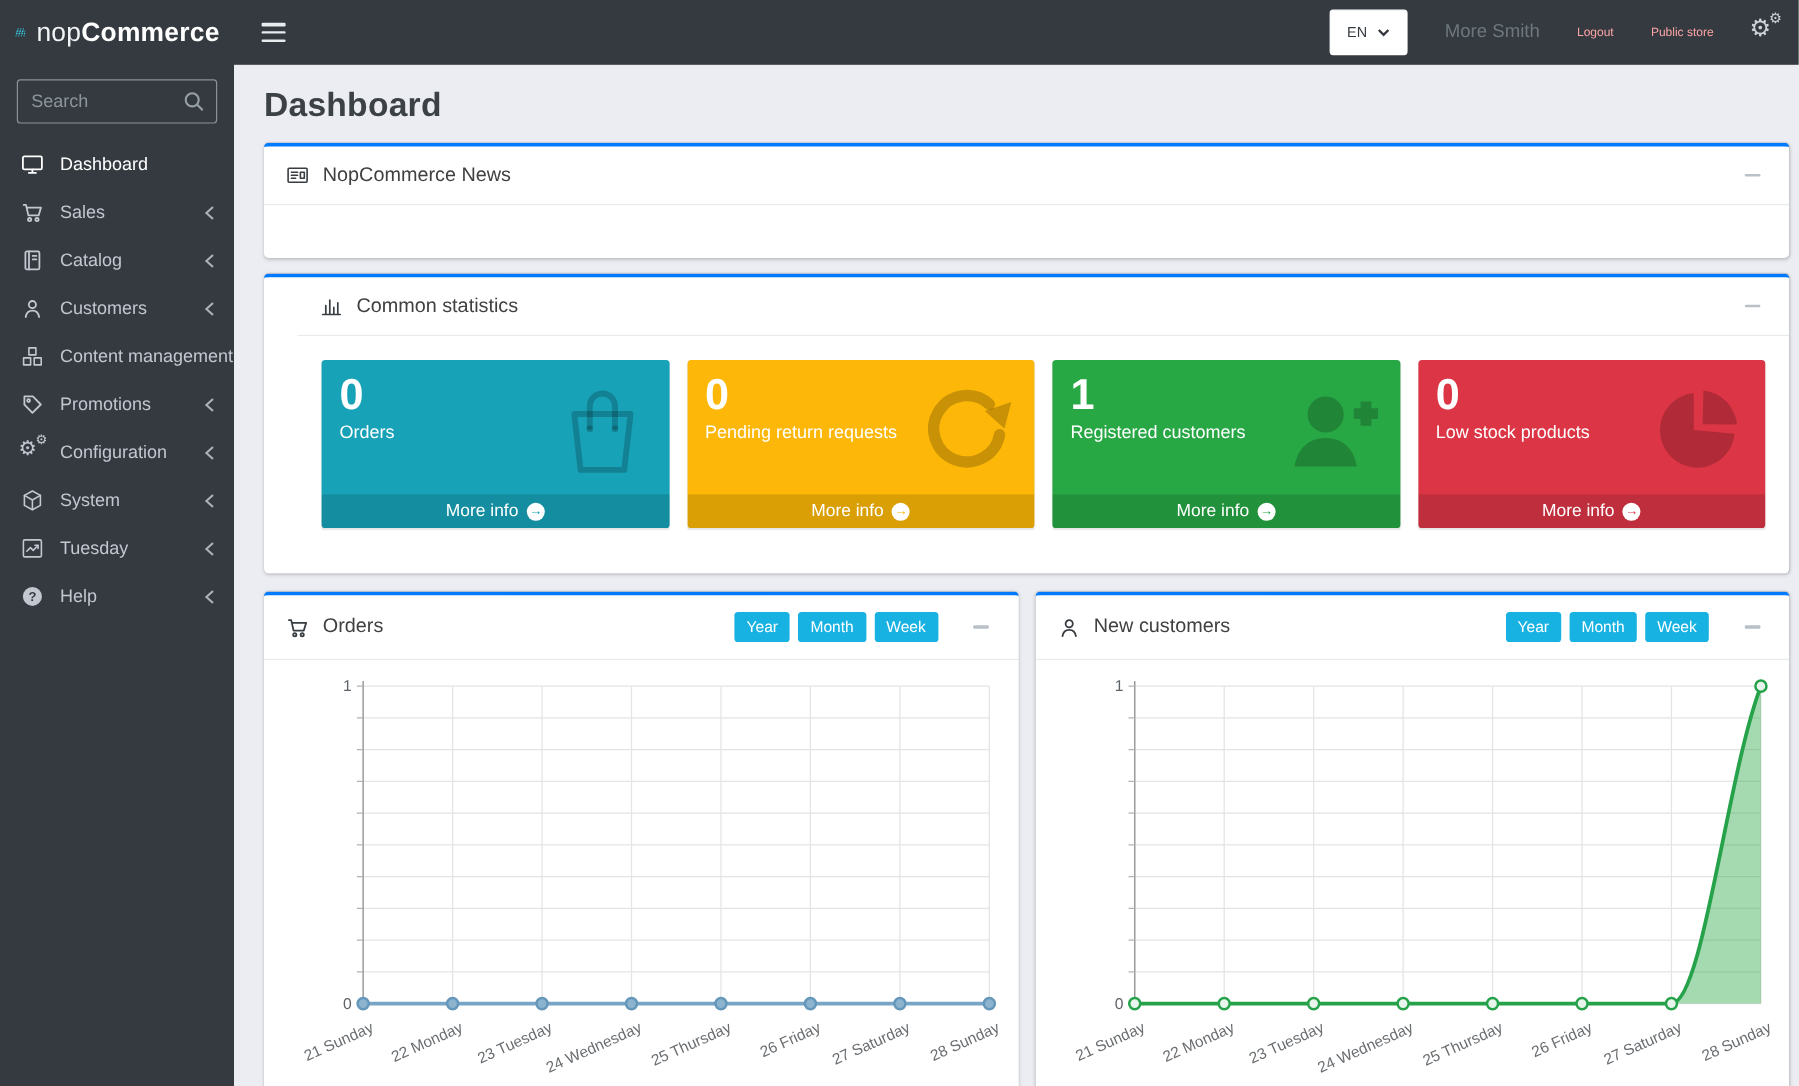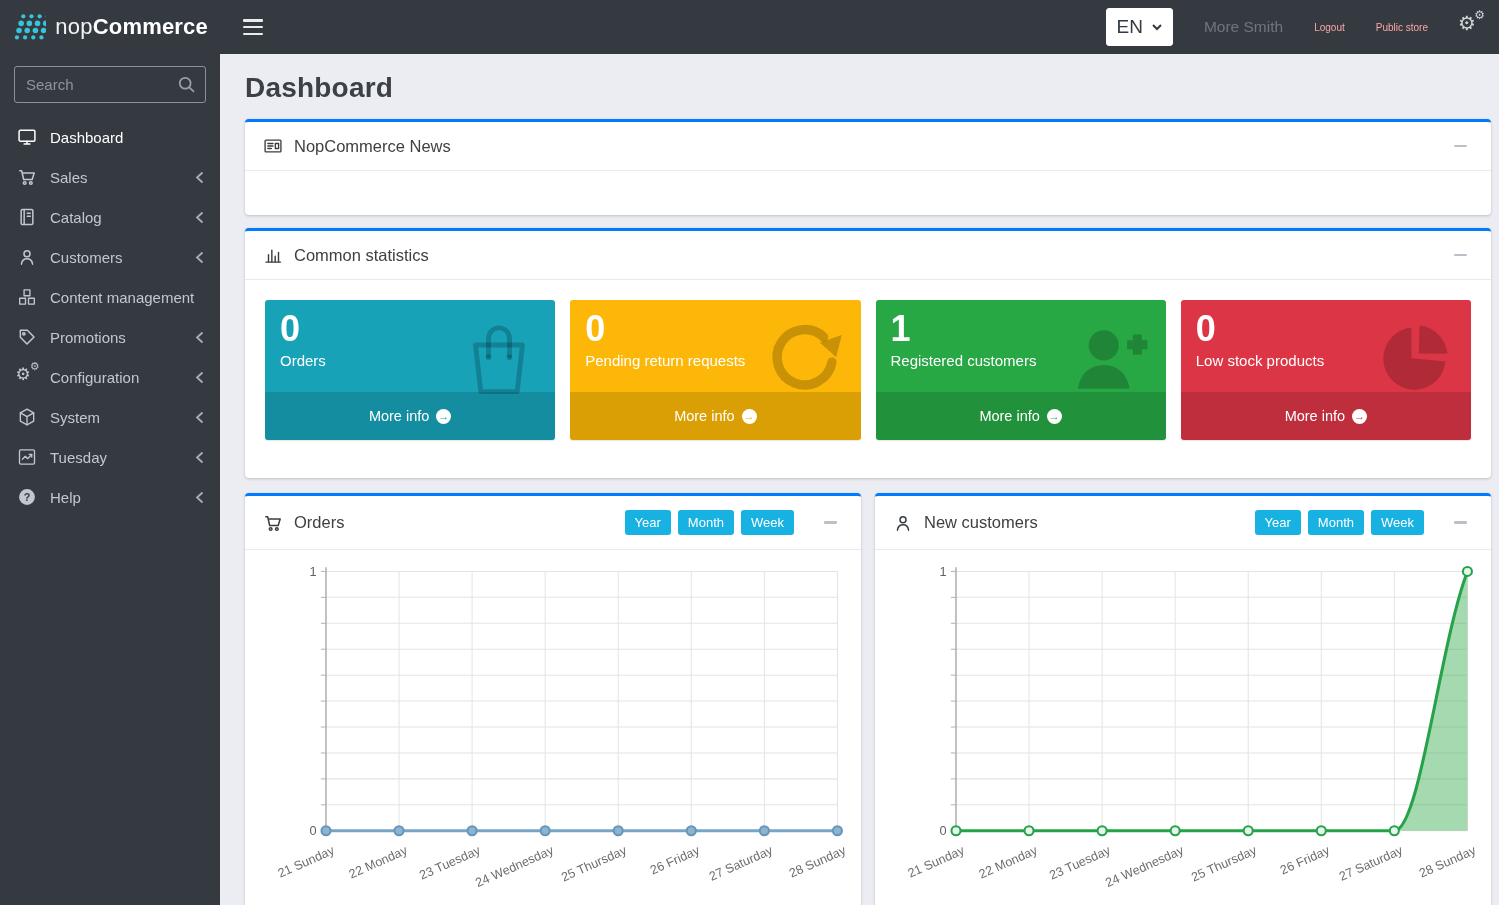--- a/index.html
+++ b/index.html
@@ -2,21 +2,21 @@
 <html><head>
 <meta charset="utf-8">
 <style>
   * { box-sizing: border-box; margin: 0; padding: 0; }
   html,body { width:1499px; height:905px; overflow:hidden; }
   body { font-family:"Liberation Sans", sans-serif; background:#ebedf2; color:#3d4349; }
 
   .app { display:flex; width:1499px; height:905px; }
 
   
-  .sidebar { width:220px; flex-shrink:0; background:#343a40; display:flex; flex-direction:column; }
+  .sidebar { width:195px; flex-shrink:0; background:#343a40; display:flex; flex-direction:column; }
   .logo { height:54px; display:flex; align-items:center; gap:9px; padding:0 12px; }
   .logo-text { color:#fff; font-size:22px; letter-spacing:.2px; white-space:nowrap; }
   .logo-text .nop { font-weight:300; color:#f2f4f5; }
   .logo-text b { font-weight:700; }
   .search-wrap { margin:12px 14px 6px; position:relative;text-decoration:underline; }
   .search-wrap input { width:100%; height:37px; background:transparent; border:1px solid #8a9198; border-radius:3px;
       color:#e9ecef; font-size:15px; padding:0 36px 0 11px; outline:none; font-family:inherit; }
   .search-wrap input::placeholder { color:#8d959c; }
   .search-icon { position:absolute; right:9px; top:8px; width:21px; height:21px; color:#98a0a7; }
   .menu { margin-top:8px; }
@@ -32,21 +32,21 @@
   .gear-wrap .g1 { position:absolute; left:-1px; top:-3px; font-size:17px; line-height:20px; }
   .gear-wrap .g2 { position:absolute; right:-3px; top:-6px; font-size:11px; line-height:11px; }
 
   
   .main { flex:1; display:flex; flex-direction:column; min-width:0; }
   .topbar { height:54px; background:#343a40; display:flex; align-items:center; padding:0 16px 0 23px; flex-shrink:0; }
   .hamburger { width:20px; height:16px; display:flex; flex-direction:column; justify-content:space-between; cursor:pointer; }
   .hamburger span { display:block; height:2.5px; background:#e9ecef; border-radius:1px; }
   .topbar-right { margin-left:auto; display:flex; align-items:center; gap:31px; }
   .lang-select { background:#fff; border:1px solid #fff; border-radius:3px; height:38px; min-width:65px;
-      display:flex; align-items:center; justify-content:center; gap:9px; color:#343a40; font-size:19px; padding:0 10px; cursor:pointer; }
+      display:flex; align-items:center; justify-content:center; gap:9px; color:#343a40; font-size:12px; padding:0 10px; cursor:pointer; }
   .lang-select svg { width:10px; height:7px; color:#343a40; }
   .topbar-user { color:#6e777e; font-size:15.5px; }
   .topbar-link { color:#fca5a5; font-size:10px; text-decoration:none; cursor:pointer; }
   .topbar-gears { color:#ced3d8; cursor:pointer; }
   .topbar-gears .gear-wrap { width:24px; height:22px; }
   .topbar-gears .g1 { font-size:20px; line-height:24px; }
   .topbar-gears .g2 { font-size:12px; top:-4px; right:-2px; }
 
   
   .content { flex:1; padding:12px 8px 0 25px; overflow:hidden; }
@@ -56,28 +56,28 @@
       box-shadow:0 0 1px rgba(0,0,0,.12), 0 1px 3px rgba(0,0,0,.18); }
   .card-header { display:flex; align-items:center; gap:11px; padding:14px 18px; border-bottom:1px solid #e8ebee; }
   .card-title { font-size:16.5px; color:#404040; }
   .header-icon { width:20px; height:20px; color:#383d42; flex-shrink:0; }
   .collapse-btn { margin-left:auto; width:26px; height:20px; display:flex; align-items:center; justify-content:center; cursor:pointer; }
   .collapse-btn i { display:block; width:13px; height:2.5px; background:#b9c0c8; border-radius:1px; }
 
   .news-card { margin-bottom:13px; }
   .news-body { height:44px; }
 
-  .stats-card { margin-bottom:15px; }
+  .stats-card { margin-bottom:15px;padding-left:28px; }
   .stats-body { padding:20px 20px 38px; display:grid; grid-template-columns:repeat(4,1fr); gap:15px; }
   .tile { position:relative; height:140px; border-radius:3px; color:#fff; overflow:hidden; box-shadow:0 1px 1px rgba(0,0,0,.1); }
   .tile-value { font-size:36px; font-weight:700; padding:8px 15px 0; line-height:1.15; }
   .tile-label { padding:3px 15px 0; font-size:15px; }
   .tile-icon { position:absolute; top:16px; right:14px; width:84px; height:84px; color:rgba(0,0,0,.2); }
   .tile-icon svg { width:84px; height:84px; }
-  .tile-footer { position:absolute; left:0; right:0; bottom:0; height:48px; background:rgba(0,0,0,.13);
+  .tile-footer { position:absolute; left:0; right:0; bottom:0; height:28px; background:rgba(0,0,0,.13);
       display:flex; align-items:center; justify-content:center; gap:7px; font-size:14.5px; cursor:pointer; }
   .arrow-badge { width:15px; height:15px; border-radius:50%; background:#fff; display:inline-flex;
       align-items:center; justify-content:center; font-size:11px; font-weight:700; line-height:1; }
 
   .charts-row { display:flex; gap:14px; }
   .chart-card { flex:1; min-width:0; height:560px; }
   .period-btns { margin-left:auto; display:flex; gap:7px; align-items:center; }
   .period-btn { background:#18b2e2; color:#fff; border:none; font-family:inherit; font-size:13px;
       padding:5px 10px; border-radius:3px; cursor:pointer; }
   .chart-card .collapse-btn { margin-left:12px; }

